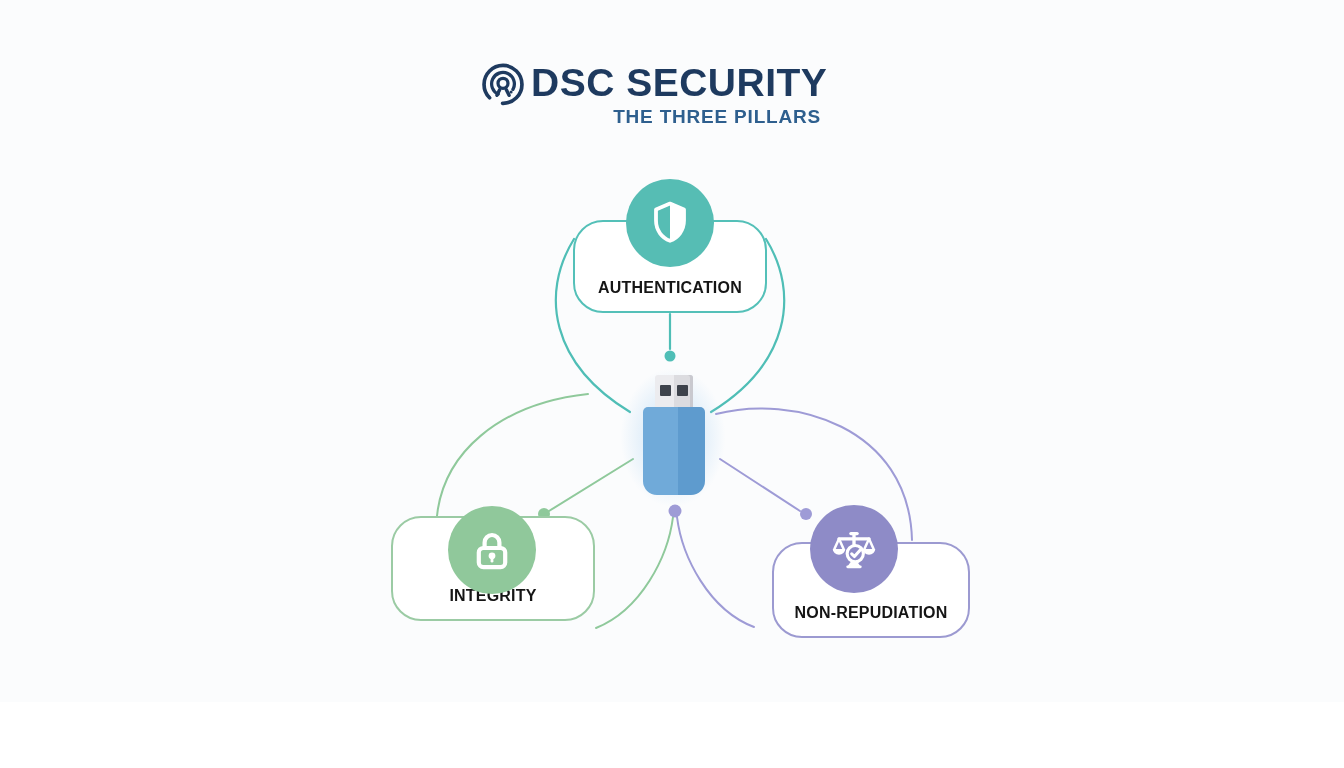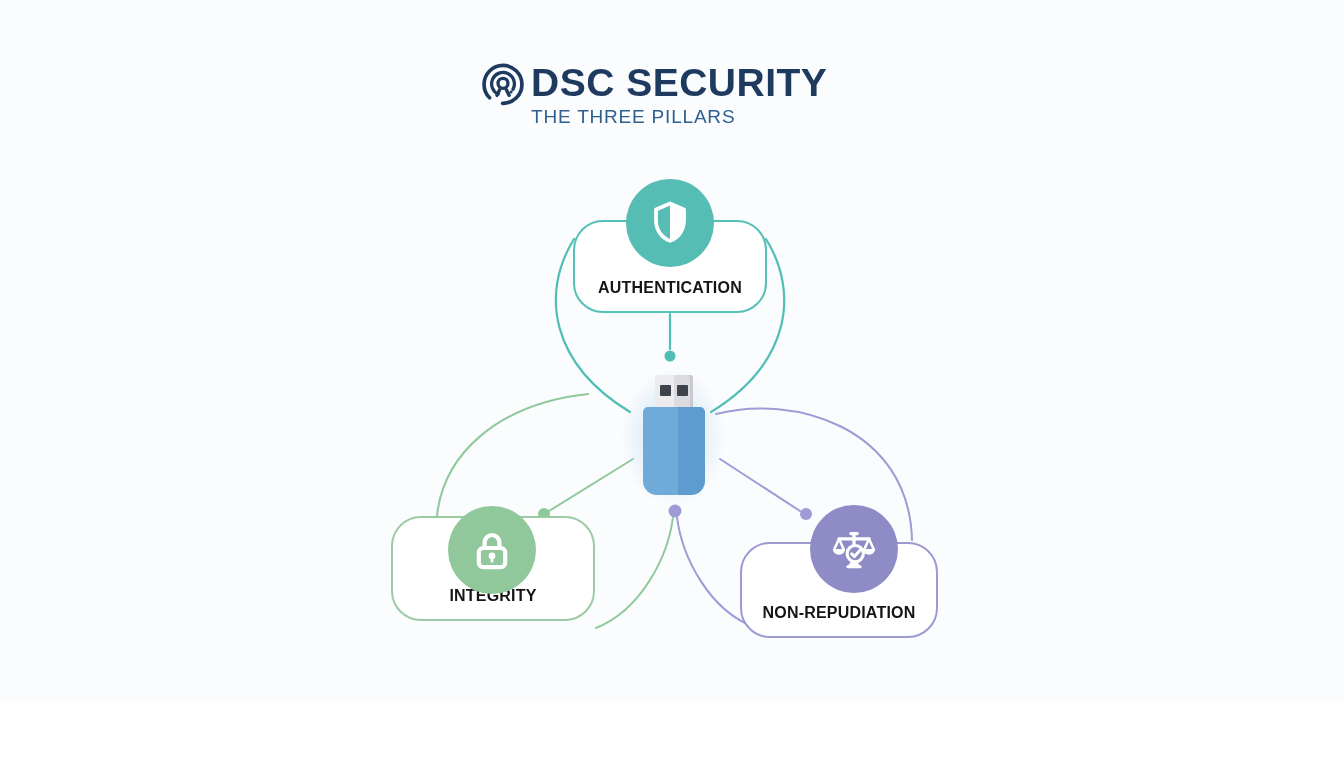--- a/index.html
+++ b/index.html
@@ -10,40 +10,40 @@
     padding-left:40px;
   }
   
   .logo{position:absolute; left:477px; top:60px; width:52px; height:52px; z-index:5;}
   .title{
     position:absolute; left:531px; top:61px; width:300px;
     font-size:39px; font-weight:bold; letter-spacing:.5px; color:#1e3a5f; z-index:5;
     white-space:nowrap;
   }
   .subtitle{
-    position:absolute; left:531px; top:106px; width:290px; text-align:left;
-    font-size:19px; font-weight:normal; letter-spacing:.8px; color:#2e5f8e; z-index:5;
+    position:absolute; left:531px; top:106px; width:290px; text-align:right;
+    font-size:19px; font-weight:bold; letter-spacing:.8px; color:#2e5f8e; z-index:5;
     white-space:nowrap;
   }
   
   .wires{position:absolute; left:0; top:0; z-index:1;}
   
   .usb-glow{
     position:absolute; left:603px; top:345px; width:140px; height:185px; z-index:2;
     background:radial-gradient(closest-side, rgba(151,199,239,.55), rgba(151,199,239,0) 75%);
   }
   
   .card{
     position:absolute; background:#ffffff; border:2px solid; border-radius:30px;
     display:flex; align-items:flex-end; justify-content:center;
     padding-bottom:14px; box-sizing:border-box; z-index:4;
   }
   .card-auth  {left:573px; top:220px; width:194px; height:93px;  border-color:#54c0b8;}
   .card-integ {left:391px; top:516px; width:204px; height:105px; border-color:#9bcba4;}
-  .card-nonrep{left:740px; top:542px; width:198px; height:96px;  border-color:#9c9ad1;align-items:flex-end;}
+  .card-nonrep{left:772px; top:542px; width:198px; height:96px;  border-color:#9c9ad1;align-items:flex-end;}
   .card-label{
     font-size:16px; font-weight:bold; letter-spacing:.2px; color:#151515; white-space:nowrap;
   }
   
   .badge{
     position:absolute; width:88px; height:88px; border-radius:50%; z-index:6;
     display:flex; align-items:center; justify-content:center;
   }
   .badge-auth  {left:626px; top:179px; background:#56bdb4;}
   .badge-integ {left:448px; top:506px; background:#90c89b;}

